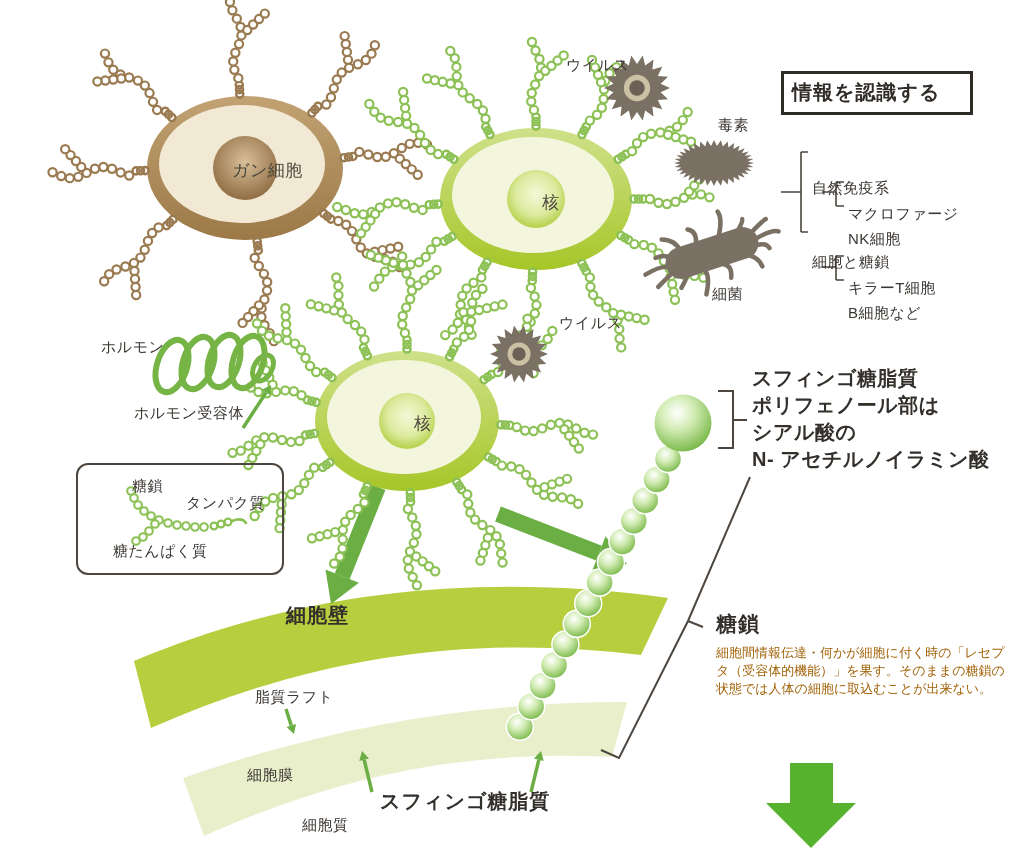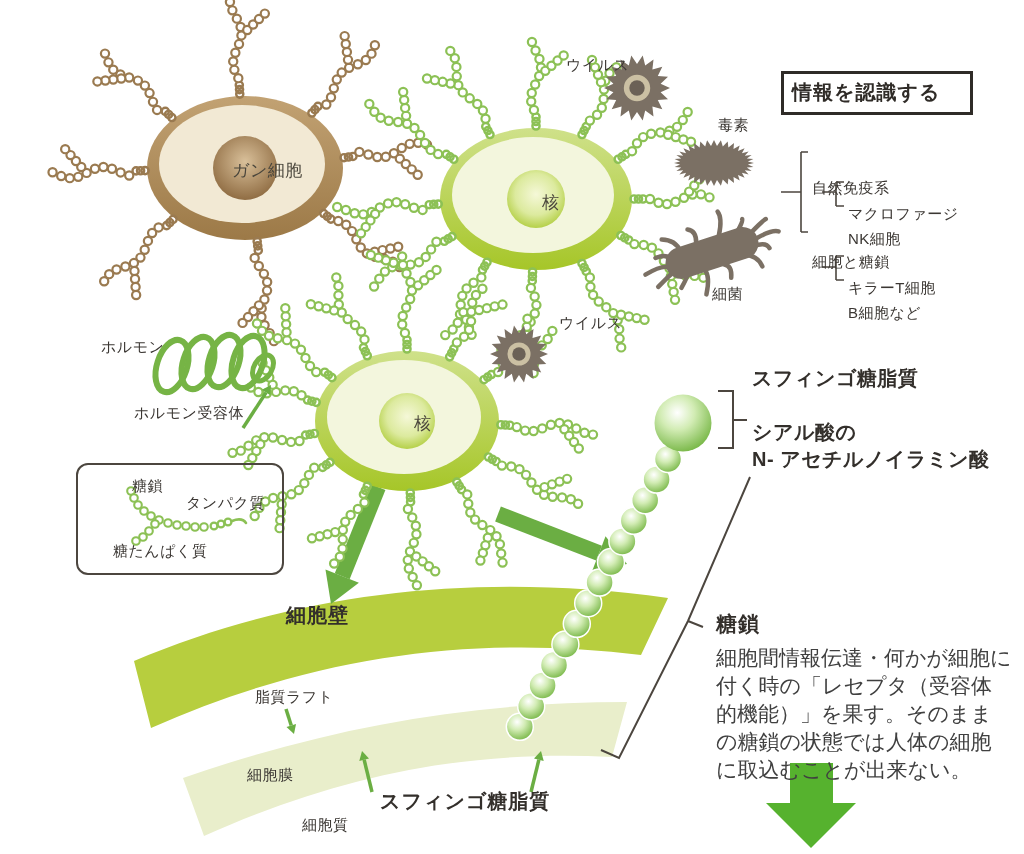--- a/index.html
+++ b/index.html
@@ -9,21 +9,21 @@
   svg#art{position:absolute;left:0;top:0;}
   .lbl{position:absolute;color:#3b3733;font-size:15px;white-space:nowrap;letter-spacing:.5px;z-index:5;padding-left:16px;}
   .lbl.big{font-weight:bold;font-size:20px;letter-spacing:1px;color:#332f2b;}
   .lbl.mid{font-size:17px;color:#4a463c;text-align:right;}
   .titlebox{position:absolute;left:781px;top:71px;width:178px;border:3px solid #2f2b27;
             padding:4px 0 6px 8px;font-weight:bold;font-size:20px;line-height:28px;color:#2f2b27;z-index:5;letter-spacing:1px;}
   .legendbox{position:absolute;left:76px;top:463px;width:204px;height:108px;border:2px solid #4c463f;border-radius:12px;z-index:4;}
   .tree-lbl{position:absolute;color:#3b3733;font-size:15px;white-space:nowrap;z-index:5;letter-spacing:.5px;margin-top:32px;}
   .gang{position:absolute;left:752px;font-weight:bold;font-size:20px;color:#332f2b;white-space:nowrap;z-index:5;letter-spacing:.5px;}
   .gly-head{position:absolute;left:716px;top:610px;font-weight:bold;font-size:21px;color:#332f2b;z-index:5;letter-spacing:1px;}
-  .gly-desc{position:absolute;left:716px;top:644px;width:296px;font-size:21px;line-height:28px;color:#404040;z-index:5;}
+  .gly-desc{position:absolute;left:716px;top:644px;width:296px;font-size:13px;line-height:18px;color:#a16207;z-index:5;}
 </style>
 </head>
 <body>
 
 <div id="stage">
 
 <svg id="art" width="1024" height="854" viewBox="0 0 1024 854">
   <defs>
     <linearGradient id="greenRim" x1="0" y1="0" x2="0" y2="1">
       <stop offset="0" stop-color="#cfe18a"></stop>
@@ -740,20 +740,21 @@
 
 <div class="lbl" style="left:85px;top:338px">ホルモン</div>
 <div class="lbl" style="left:118px;top:404px">ホルモン受容体</div>
 
 <div class="legendbox"></div>
 <div class="lbl" style="left:116px;top:477px">糖鎖</div>
 <div class="lbl" style="left:170px;top:494px">タンパク質</div>
 <div class="lbl" style="left:97px;top:542px">糖たんぱく質</div>
 
 <div class="gang" style="top:365px">スフィンゴ糖脂質</div>
+<div class="gang" style="top:392px">ポリフェノール部は</div>
 <div class="gang" style="top:419px">シアル酸の</div>
 <div class="gang" style="top:446px">N- アセチルノイラミン酸</div>
 
 <div class="lbl big" style="left:270px;top:602px">細胞壁</div>
 <div class="lbl" style="left:239px;top:688px">脂質ラフト</div>
 <div class="lbl" style="left:231px;top:766px">細胞膜</div>
 <div class="lbl" style="left:286px;top:816px">細胞質</div>
 <div class="lbl big" style="left:364px;top:788px">スフィンゴ糖脂質</div>
 
 <div class="gly-head">糖鎖</div>

